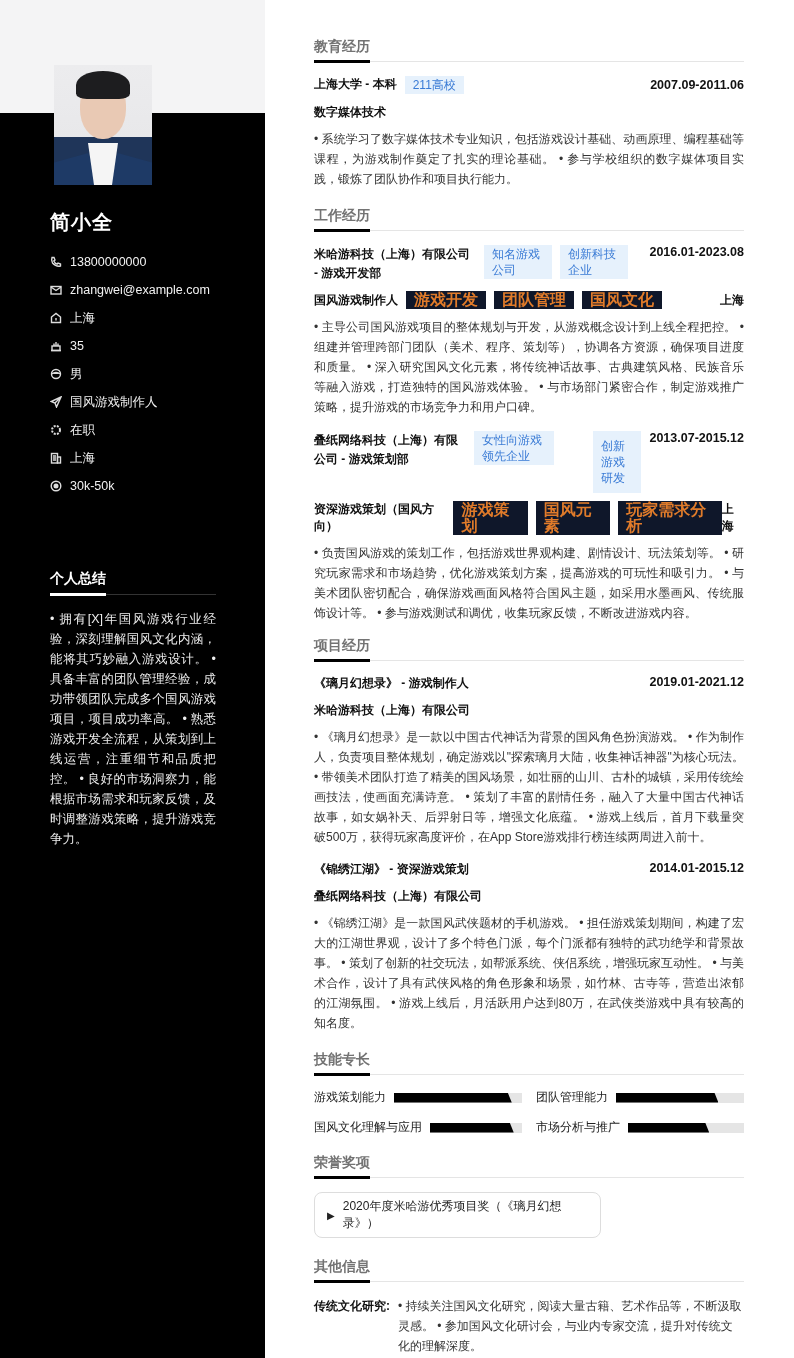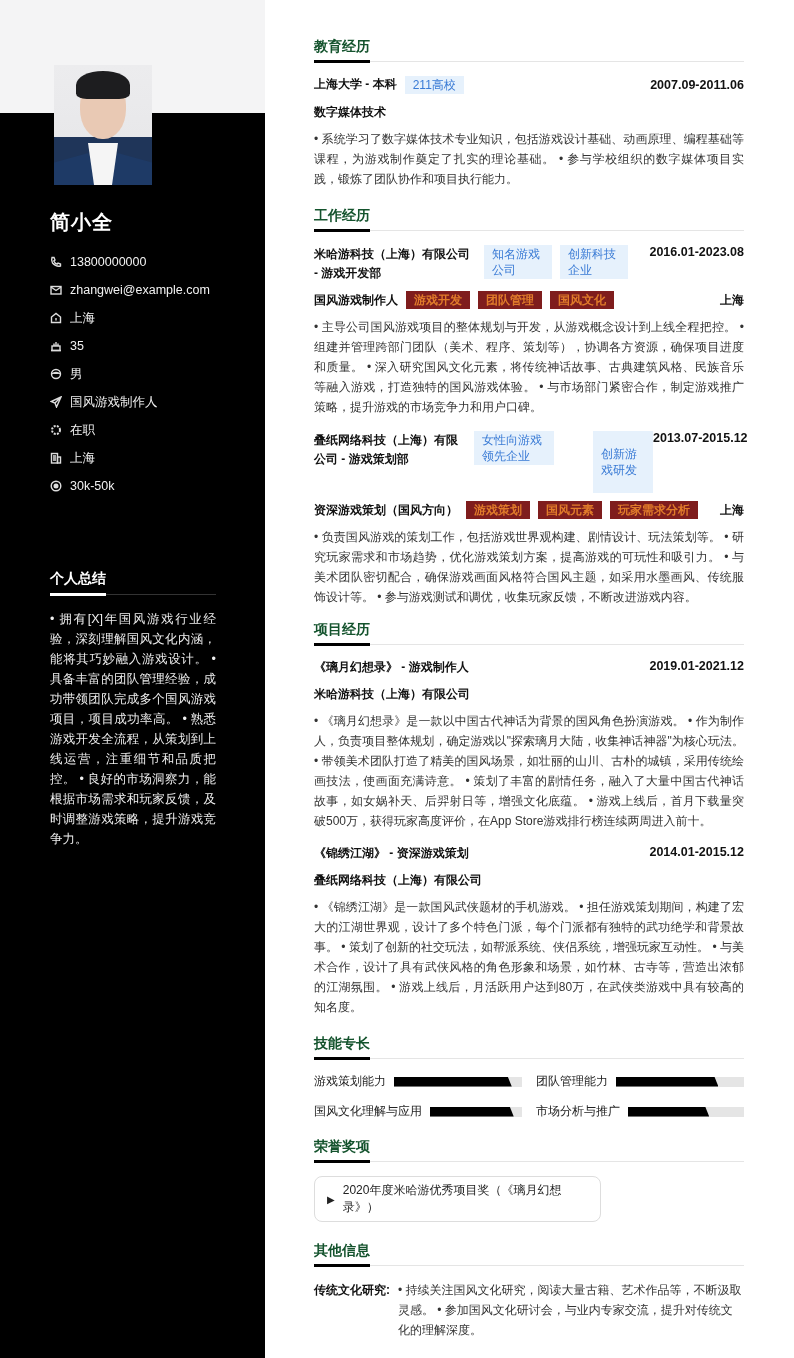--- a/index.html
+++ b/index.html
@@ -19,28 +19,28 @@
   .info-list li { height: 28px; display: flex; align-items: center; font-size: 12.5px; color: #f2f2f2; }
   .info-list .ic { width: 12px; height: 12px; margin-right: 8px; display: inline-flex; align-items: center; justify-content: center; }
   .info-list svg { width: 12px; height: 12px; stroke: #ddd; fill: none; stroke-width: 1.4; }
 
   .side-section { position: absolute; left: 50px; top: 570px; width: 166px; }
   .side-title { font-size: 14px; font-weight: bold; padding-bottom: 6px; border-bottom: 1px solid #333; position: relative; }
   .side-title::after { content: ""; position: absolute; left: 0; bottom: -2px; width: 56px; height: 3px; background: #fff; }
   .side-text { margin-top: 14px; font-size: 12.5px; line-height: 20px; color: #eee; text-align: justify; }
 
   .main { position: absolute; left: 314px; top: 38px; width: 430px; }
-  .sec-title { font-size: 14px; font-weight: bold; color: #14532d; padding-bottom: 5px; border-bottom: 1px solid #e5e5e5; position: relative; margin-bottom: 14px; }
+  .sec-title { font-size: 14px; font-weight: bold; color: #737373; padding-bottom: 5px; border-bottom: 1px solid #e5e5e5; position: relative; margin-bottom: 14px; }
   .sec-title::after { content: ""; position: absolute; left: 0; bottom: -2px; width: 56px; height: 3px; background: #000; }
   .row { display: flex; align-items: flex-start; justify-content: space-between; font-size: 12px; }
   .row-left { display: flex; align-items: flex-start; }
   .bold { font-weight: bold; color: #111; }
   .date { font-weight: bold; font-size: 12.5px; color: #111; white-space: nowrap; }
   .tag-blue { display: inline-block; background: #e6f1fc; color: #3a7bd5; font-size: 12px; padding: 1px 8px; margin-left: 8px; line-height: 16px; }
-  .tag-orange { display: inline-block; background: #7f1d1d; color: #e07b2a; font-size: 12px; padding: 1px 8px; margin-left: 8px; line-height: 16px; font-weight: bold; }
+  .tag-orange { display: inline-block; background: #0f172a; color: #e07b2a; font-size: 16px; padding: 1px 8px; margin-left: 8px; line-height: 16px; font-weight: bold; }
   .sub { font-size: 12px; font-weight: bold; margin-top: 10px; color: #111; }
   .desc { font-size: 12px; line-height: 20px; color: #333; margin-top: 8px; text-align: justify; }
   .block { margin-bottom: 14px; }
 
   .skills { display: grid; grid-template-columns: 1fr 1fr; column-gap: 14px; row-gap: 13px; margin-bottom: 18px; }
   .skill { display: flex; align-items: center; font-size: 12px; color: #222; }
   .skill-label { white-space: nowrap; margin-right: 8px; }
   .bar { flex: 1; height: 10px; background: #e5e5e5; position: relative; }
   .bar-fill { position: absolute; left: 0; top: 0; height: 10px; background: #000; clip-path: polygon(0 0, calc(100% - 4px) 0, 100% 100%, 0 100%); }
 
@@ -190,21 +190,21 @@
         <span class="bold">上海</span>
       </div>
       <p class="desc">• 主导公司国风游戏项目的整体规划与开发，从游戏概念设计到上线全程把控。 • 组建并管理跨部门团队（美术、程序、策划等），协调各方资源，确保项目进度和质量。 • 深入研究国风文化元素，将传统神话故事、古典建筑风格、民族音乐等融入游戏，打造独特的国风游戏体验。 • 与市场部门紧密合作，制定游戏推广策略，提升游戏的市场竞争力和用户口碑。</p>
     </div>
 
     <div class="block">
       <div class="row">
         <div class="row-left">
           <span class="bold" style="width:150px; line-height:19px;">叠纸网络科技（上海）有限公司 - 游戏策划部</span>
           <span class="tag-blue" style="width:80px; margin-left:10px; line-height:16px; padding:1px 8px;">女性向游戏领先企业</span>
-          <span class="tag-blue" style="width:60px; line-height:16px; padding:15px 8px;margin-left:39px;">创新游戏研发</span>
+          <span class="tag-blue" style="width:48px; line-height:16px; padding:7px 8px;margin-left:39px;">创新游戏研发</span>
         </div>
         <span class="date">2013.07-2015.12</span>
       </div>
       <div class="row" style="margin-top:8px; align-items:center;">
         <div class="row-left" style="align-items:center;">
           <span class="bold">资深游戏策划（国风方向）</span>
           <span class="tag-orange">游戏策划</span>
           <span class="tag-orange">国风元素</span>
           <span class="tag-orange">玩家需求分析</span>
         </div>

